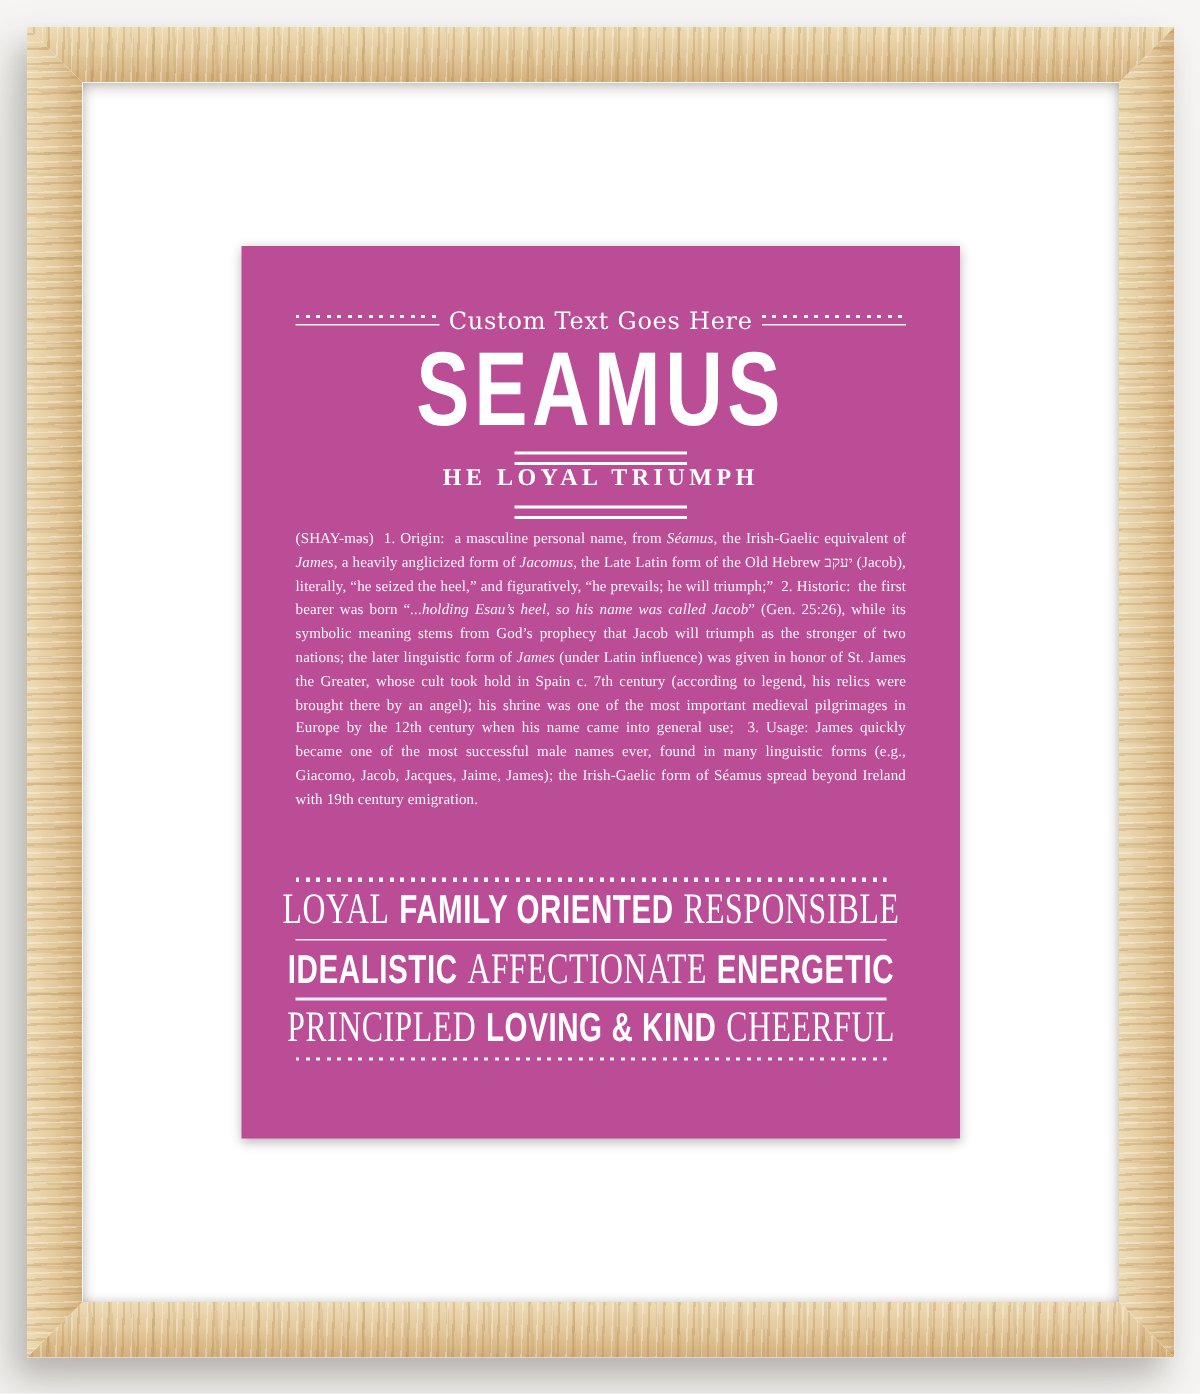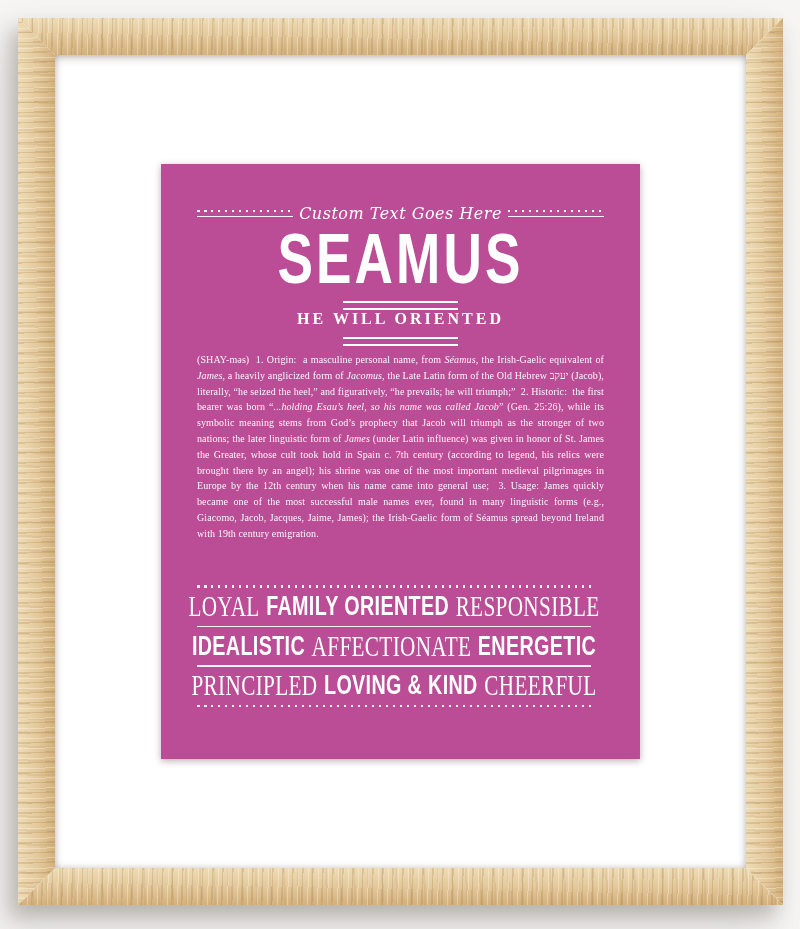--- a/index.html
+++ b/index.html
@@ -63,21 +63,21 @@
     box-shadow:0 2px 7px rgba(60,25,50,.35);
   }
   .script-row{
     position:absolute;top:40px;left:36px;right:36px;
     display:flex;align-items:center;justify-content:space-between;
   }
   .dot-group{width:119px;}
   .dots{height:2.5px;background:repeating-linear-gradient(90deg,var(--print-text) 0 2.5px, rgba(0,0,0,0) 2.5px 7px);}
   .rule{height:1.5px;background:var(--print-text);margin-top:3.5px;opacity:.95;}
   .script{
-    font-family:"DejaVu Serif",serif;font-style:italic;font-size:16px;
+    font-family:"DejaVu Serif",serif;font-size:16px;
     letter-spacing:.5px;white-space:nowrap;padding:0 6px;
   }
   .name{
     position:absolute;top:59px;left:0;right:0;text-align:center;
     font-family:"Liberation Sans",sans-serif;font-weight:700;
     font-size:70px;line-height:72px;letter-spacing:4px;
     transform:scaleX(.76);transform-origin:50% 50%;white-space:nowrap;
   }
   .orn{position:absolute;left:0;right:0;display:flex;flex-direction:column;align-items:center;gap:4.5px;}
   .orn.o1{top:137px;}
@@ -129,21 +129,21 @@
           <div class="rule"></div>
         </div>
       </div>
 
       <div class="name">SEAMUS</div>
 
       <div class="orn o1">
           <i></i>
           <i></i>
         </div>
-      <div class="subtitle">HE WILL ORIENTED</div>
+      <div class="subtitle">HE LOYAL TRIUMPH</div>
       <div class="orn o2">
           <i></i>
           <i></i>
         </div>
 
       <p class="definition"><span>(SHAY-məs)&nbsp; 1. Origin:&nbsp; a masculine personal name, from </span><em>Séamus</em><span>, the Irish-Gaelic equivalent of </span><em>James</em><span>, a heavily anglicized form of </span><em>Jacomus</em><span>, the Late Latin form of the Old Hebrew יעקב (Jacob), literally, “he seized the heel,” and figuratively, “he prevails; he will triumph;”&nbsp; 2. Historic:&nbsp; the first bearer was born “</span><em>...holding Esau’s heel, so his name was called Jacob</em><span>” (Gen. 25:26), while its symbolic meaning stems from God’s prophecy that Jacob will triumph as the stronger of two nations; the later linguistic form of </span><em>James</em><span> (under Latin influence) was given in honor of St. James the Greater, whose cult took hold in Spain c. 7th century (according to legend, his relics were brought there by an angel); his shrine was one of the most important medieval pilgrimages in Europe by the 12th century when his name came into general use;&nbsp; 3. Usage: James quickly became one of the most successful male names ever, found in many linguistic forms (e.g., Giacomo, Jacob, Jacques, Jaime, James); the Irish-Gaelic form of Séamus spread beyond Ireland with 19th century emigration.</span></p>
 
       <div class="traits">
         <div class="dotted"></div>
         <div>

